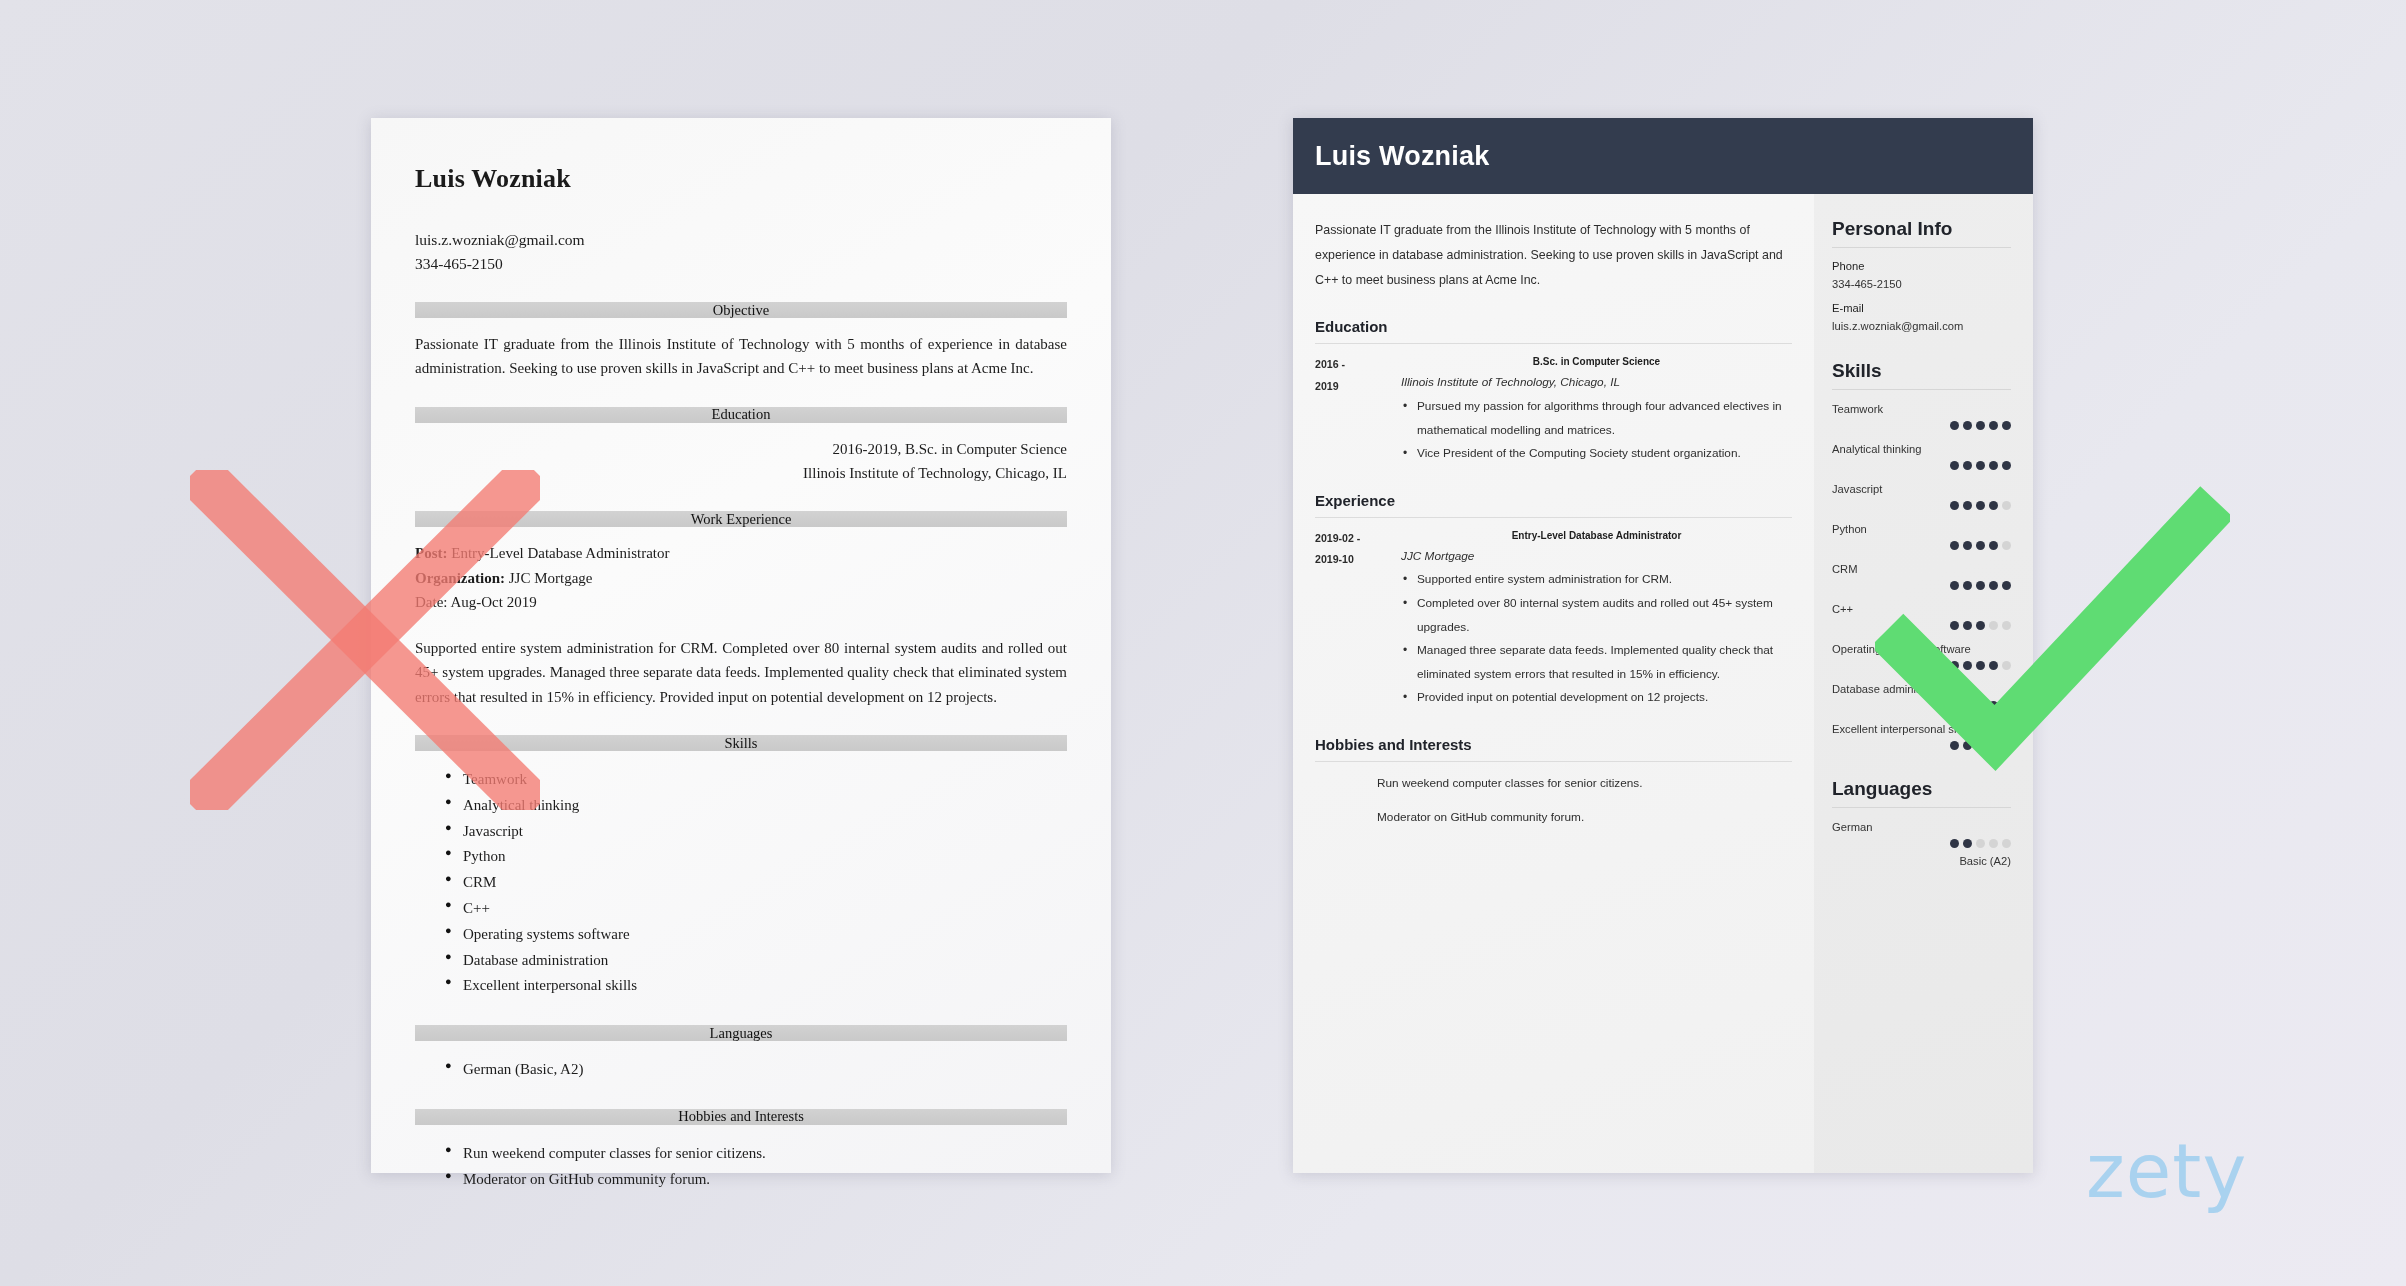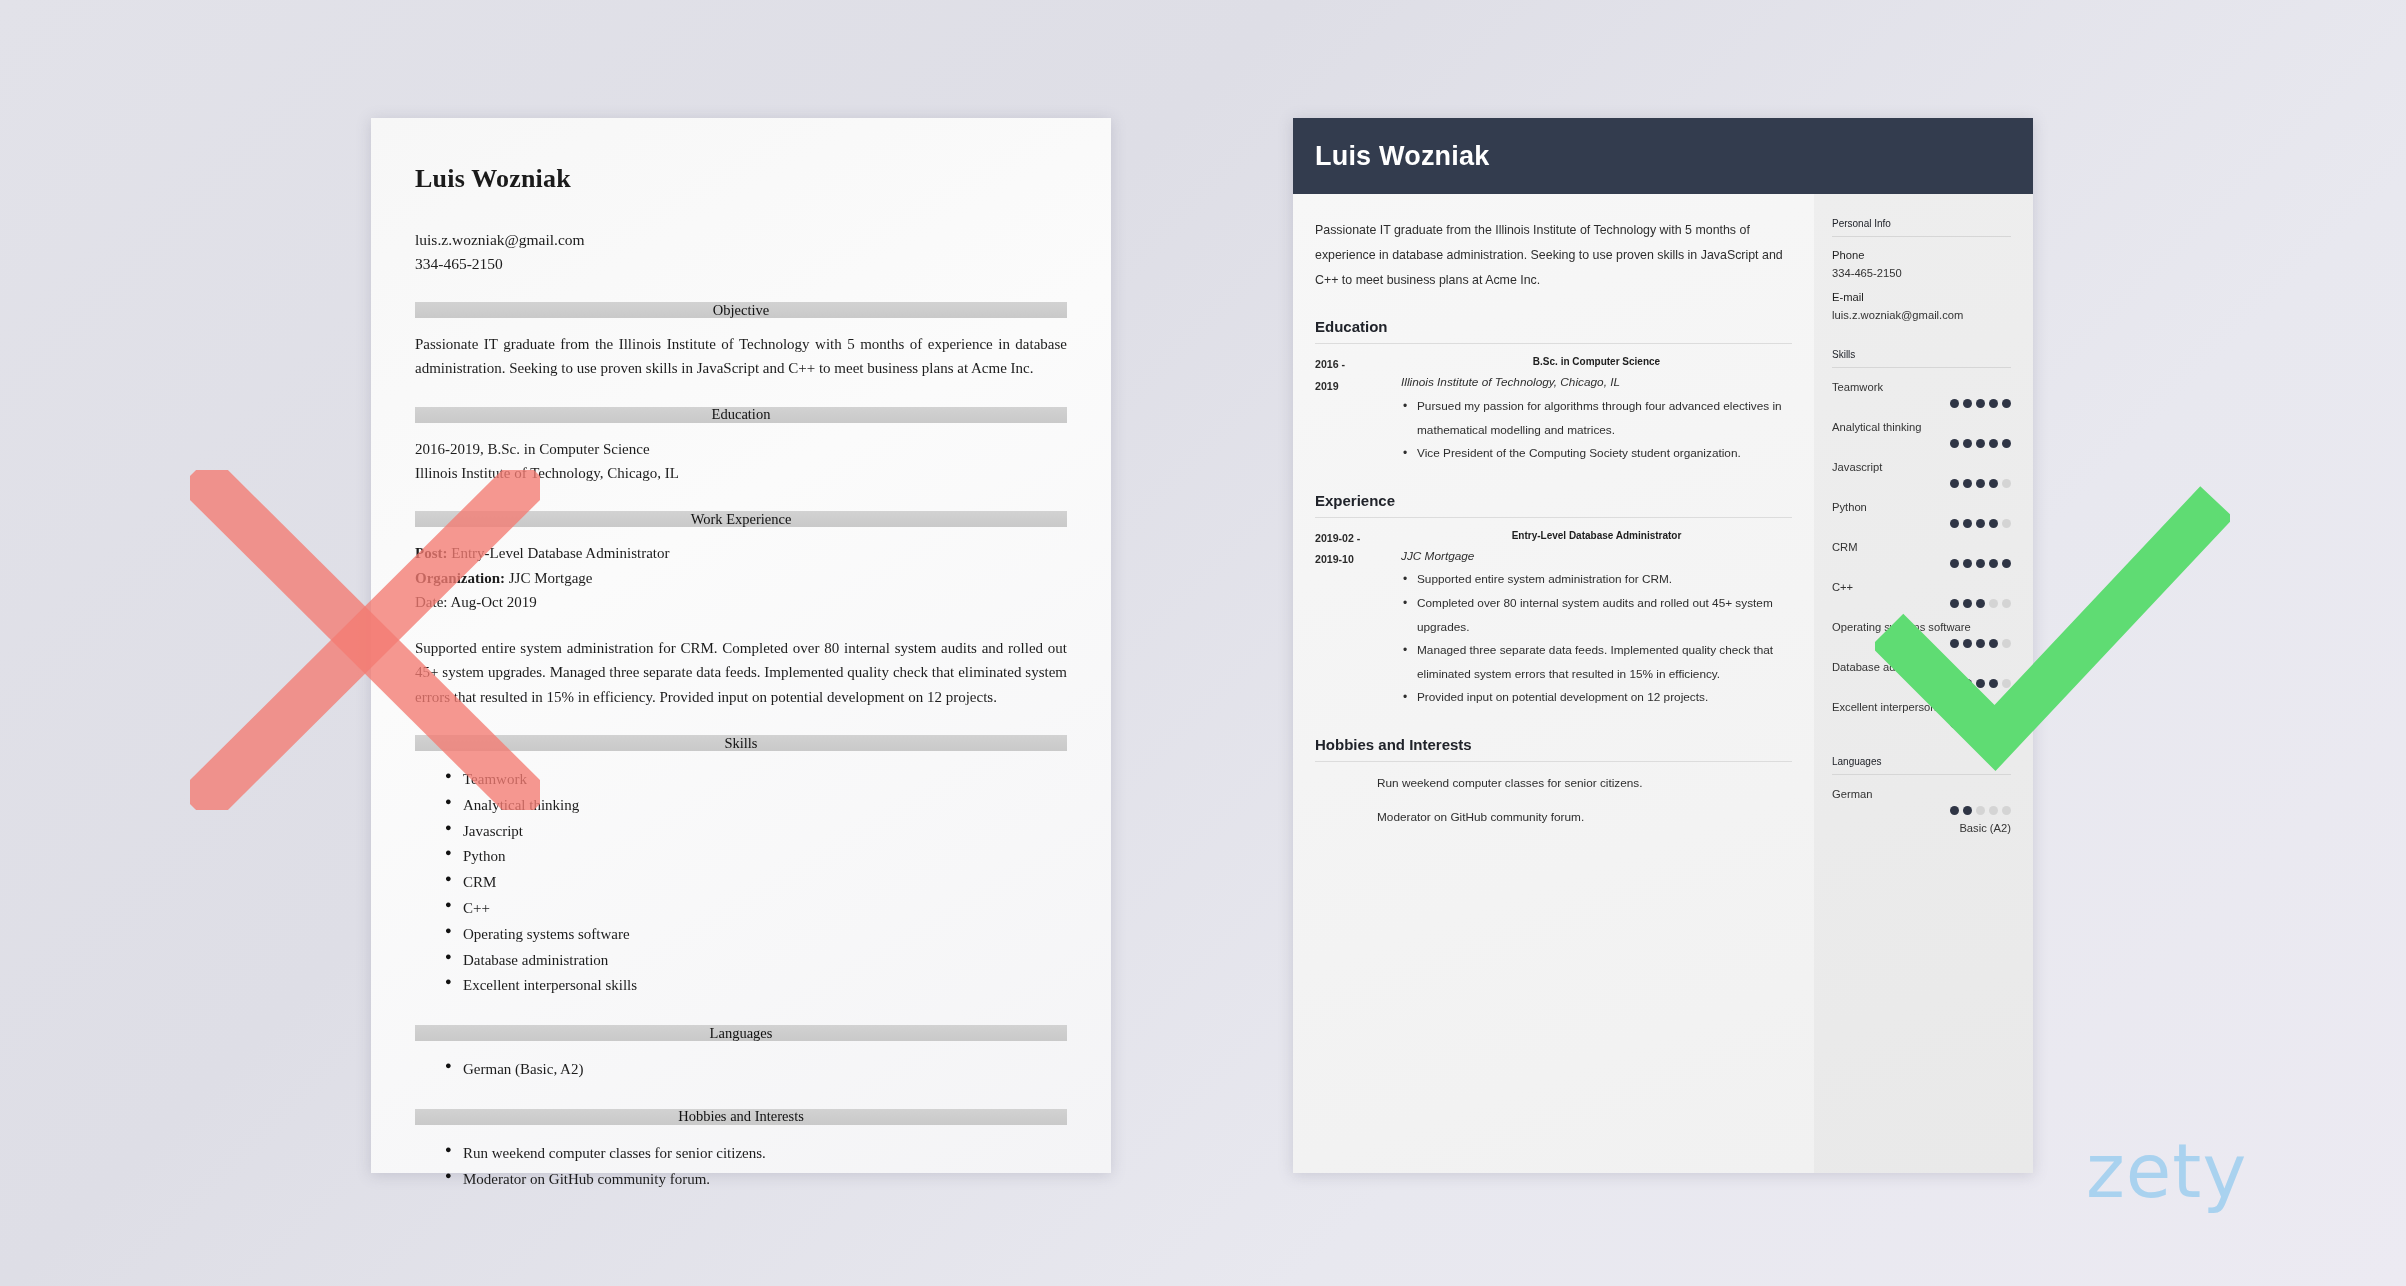--- a/index.html
+++ b/index.html
@@ -45,21 +45,21 @@
     color: #111;
   }
   .bad-body {
     font-family: "Liberation Serif", serif;
     font-size: 15px;
     color: #1c1c1c;
     line-height: 1.62;
     margin-top: 14px;
     text-align: justify;
   }
-  .bad-body.nojust { text-align: left; }
+  .bad-body.nojust { text-align: right; }
   .bad-kv { font-family: "Liberation Serif", serif; font-size: 15px; line-height: 1.62; color:#1c1c1c; margin-top:14px;}
   .bad-kv b { font-weight: bold; }
   ul.bad-list { list-style: none; margin-top: 16px; }
   ul.bad-list li {
     font-family: "Liberation Serif", serif;
     font-size: 15px;
     color: #1c1c1c;
     line-height: 1.72;
     padding-left: 48px;
     position: relative;
@@ -111,21 +111,21 @@
   ul.g-bullets { list-style:none; margin-top: 0; }
   ul.g-bullets li {
     font-size: 11.8px; color:#2e2e2e; line-height: 2.0;
     padding-left: 16px; position: relative;
   }
   ul.g-bullets li:before {
     content:"\2022"; position:absolute; left:2px; top:-1px; font-size:12px; color:#2e2e2e;
   }
   .g-plain { font-size: 11.8px; color:#2e2e2e; line-height: 2.0; padding-left: 62px; }
 
-  .s-h2 { font-size: 10px; font-weight: normal; color:#20232a; }
+  .s-h2 { font-size: 19px; font-weight: bold; color:#20232a; }
   .s-h2.mt { margin-top: 28px; }
   .s-rule { height:1px; background:#d6d6d6; margin-top:7px; margin-bottom:10px; }
   .s-label { font-size: 11.2px; font-weight: normal; color:#1f1f1f; margin-top: 12px; }
   .s-value { font-size: 11.2px; color:#333; margin-top: 6px; }
   .s-skill { margin-top: 13px; }
   .s-skill-name { font-size: 11.2px; color:#333; }
   .s-dots { display:flex; gap:4px; justify-content:flex-end; margin-top:6px; }
   .s-dot { width:9px; height:9px; border-radius:50%; background:#d4d4d4; }
   .s-dot.on { background:#2f3545; }
   .s-sub { font-size:11.2px; color:#333; text-align:right; margin-top:7px; }

